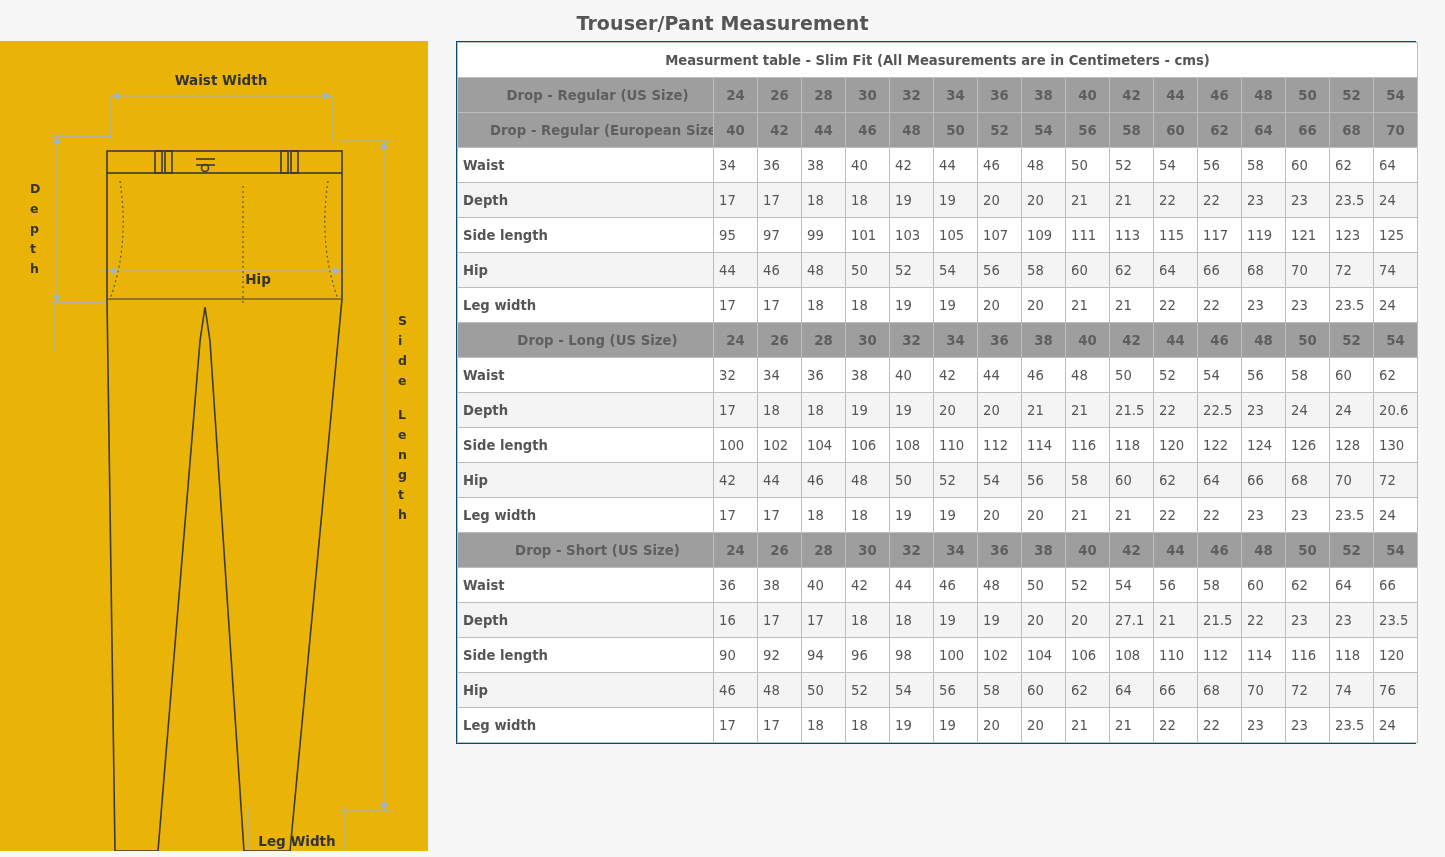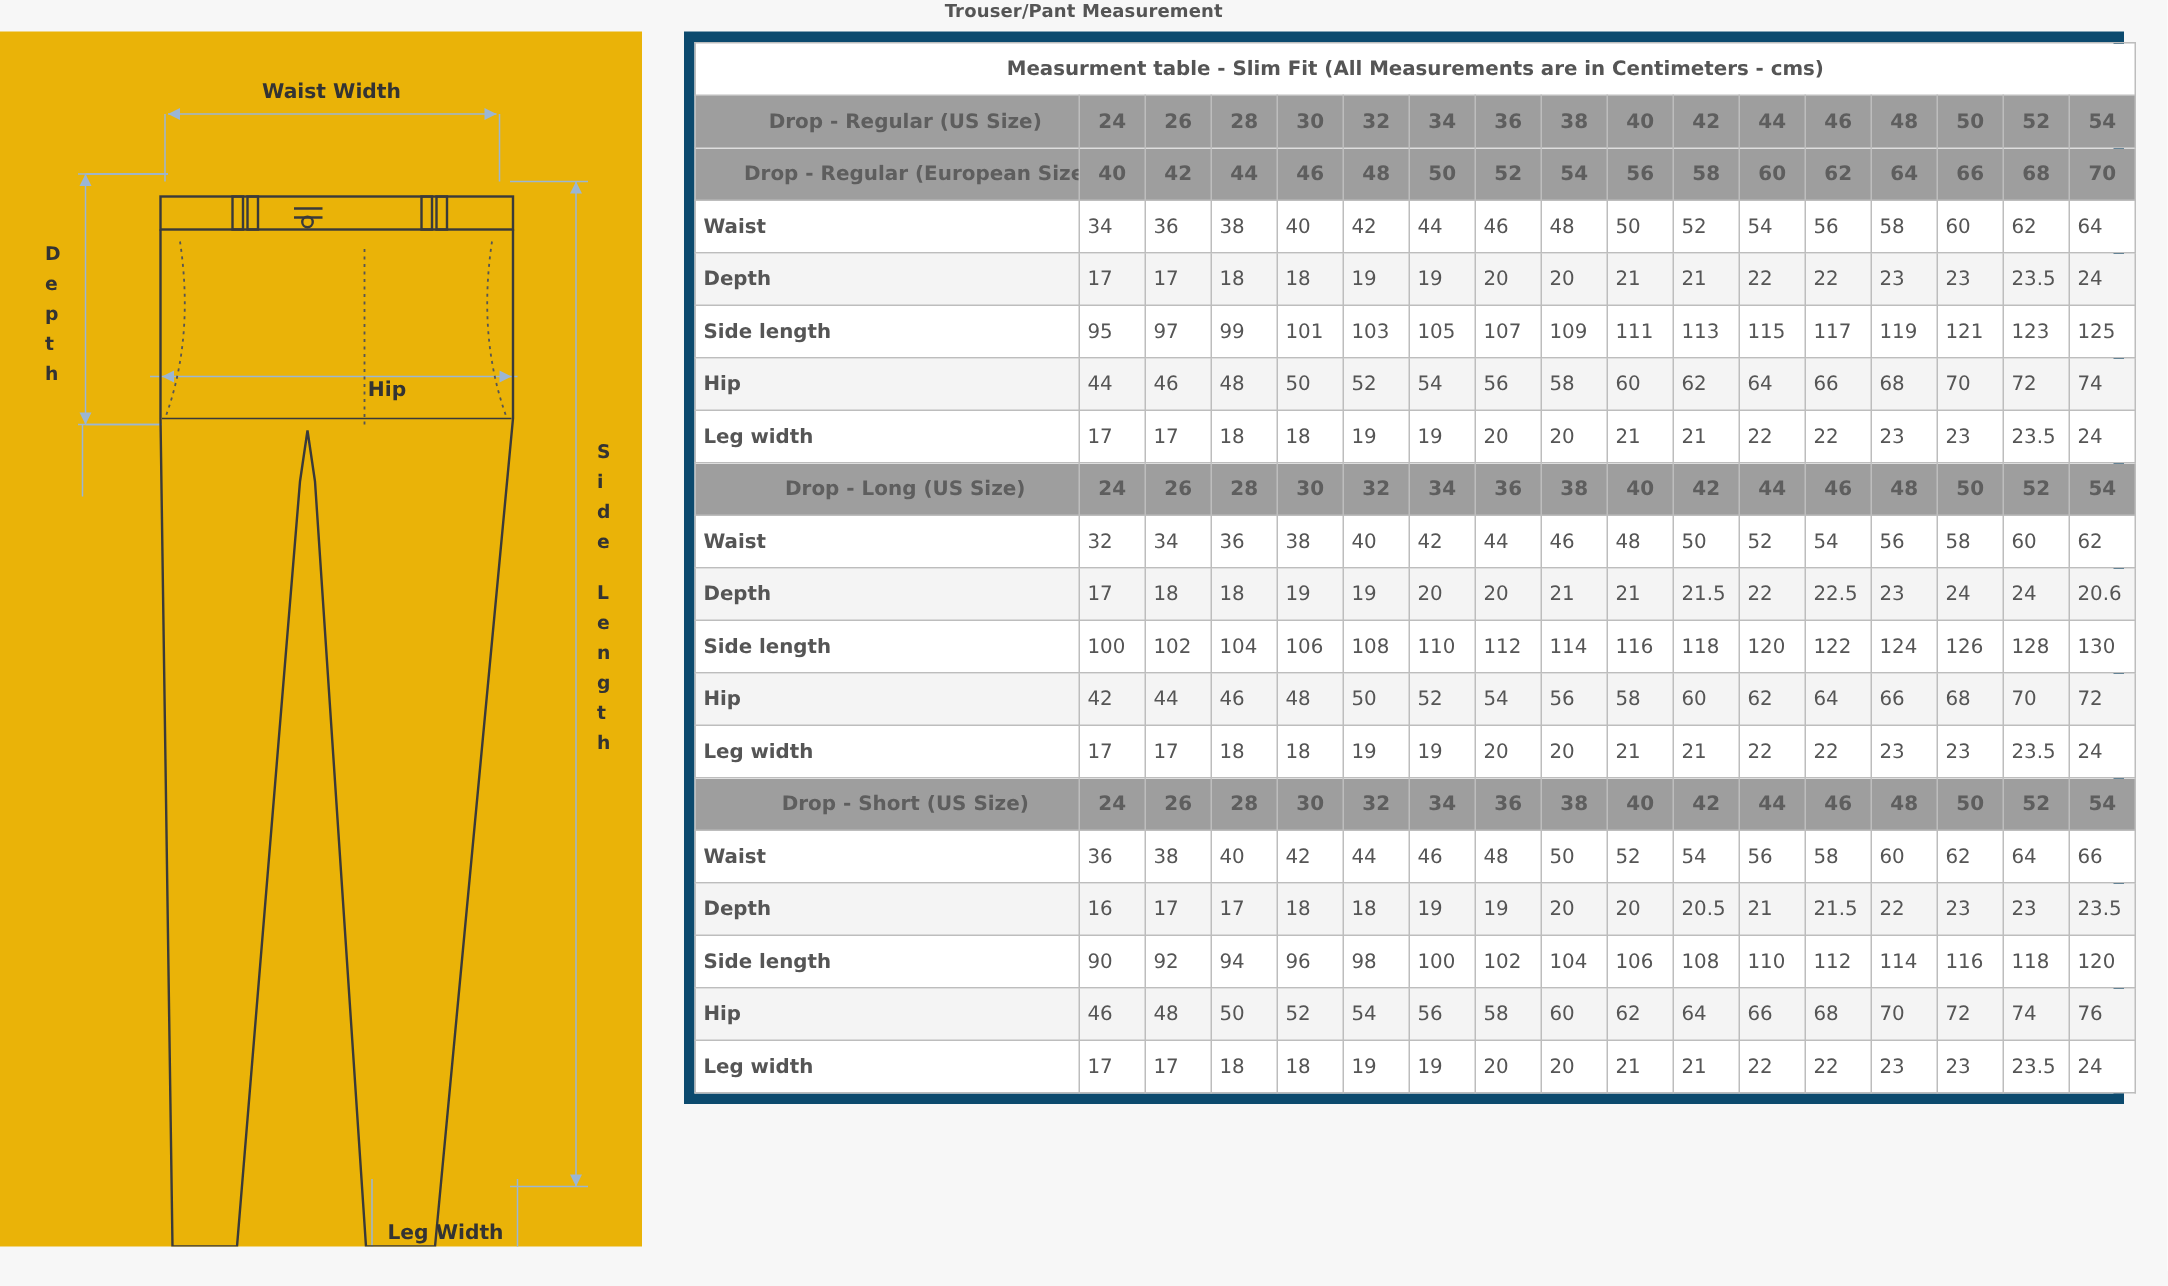--- a/index.html
+++ b/index.html
@@ -7,24 +7,24 @@
   body {
     width: 1445px;
     height: 857px;
     background: #f7f7f7;
     font-family: "DejaVu Sans", "Liberation Sans", sans-serif;
     overflow: hidden;
     color: #555;
   }
   #page-title {
     text-align: center;
-    font-size: 12px;
+    font-size: 19px;
     font-weight: bold;
     color: #555;
-    padding-top: 0;
+    padding-top: 12px;
     letter-spacing: 0.1px;
   }
   .layout {
     display: flex;
     align-items: flex-start;
     padding: 0;
     margin-top: 7px;
   }
   
   .diagram-panel {
@@ -33,21 +33,21 @@
     background: #eab308;
     position: relative;
     flex: 0 0 428px;
   }
   .diagram-panel svg { display: block; }
   
   .table-wrap {
     margin-left: 28px;
     width: 960px;
     background: #fff;
-    border: 7px solid #0c4a6e;
+    border: 1px solid #0c4a6e;
   }
   table.msr {
     border-collapse: collapse;
     width: 100%;
     table-layout: fixed;
   }
   table.msr td {
     border: 1px solid #bdbdbd;
     font-size: 13.2px;
     height: 35px;
@@ -514,21 +514,21 @@
             <td class="lbl">Depth</td>
             <td>16</td>
             <td>17</td>
             <td>17</td>
             <td>18</td>
             <td>18</td>
             <td>19</td>
             <td>19</td>
             <td>20</td>
             <td>20</td>
-            <td>20.5</td>
+            <td>27.1</td>
             <td>21</td>
             <td>21.5</td>
             <td>22</td>
             <td>23</td>
             <td>23</td>
             <td>23.5</td>
           </tr>
           <tr class="data">
             <td class="lbl">Side length</td>
             <td>90</td>

